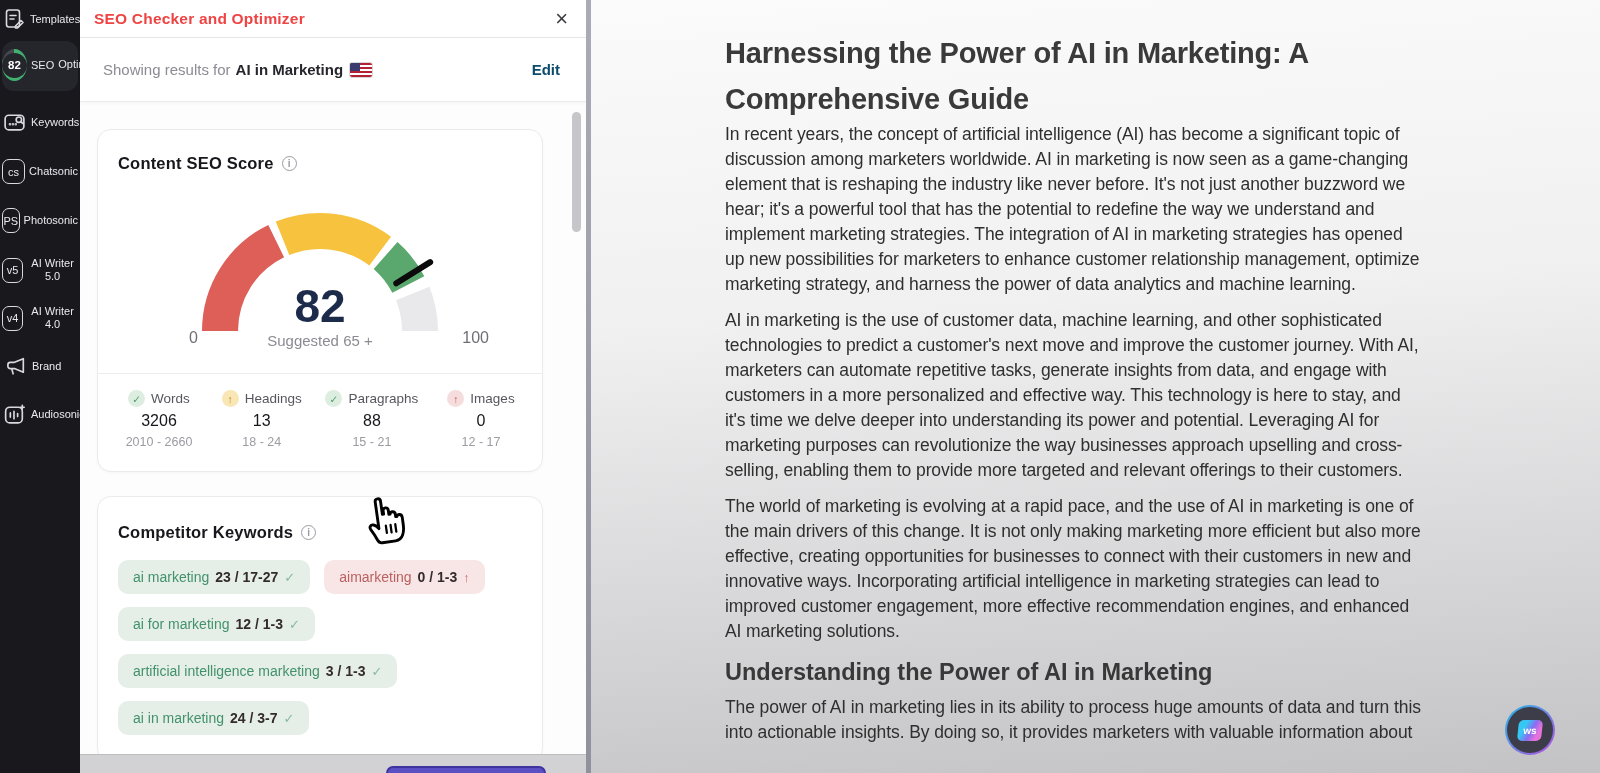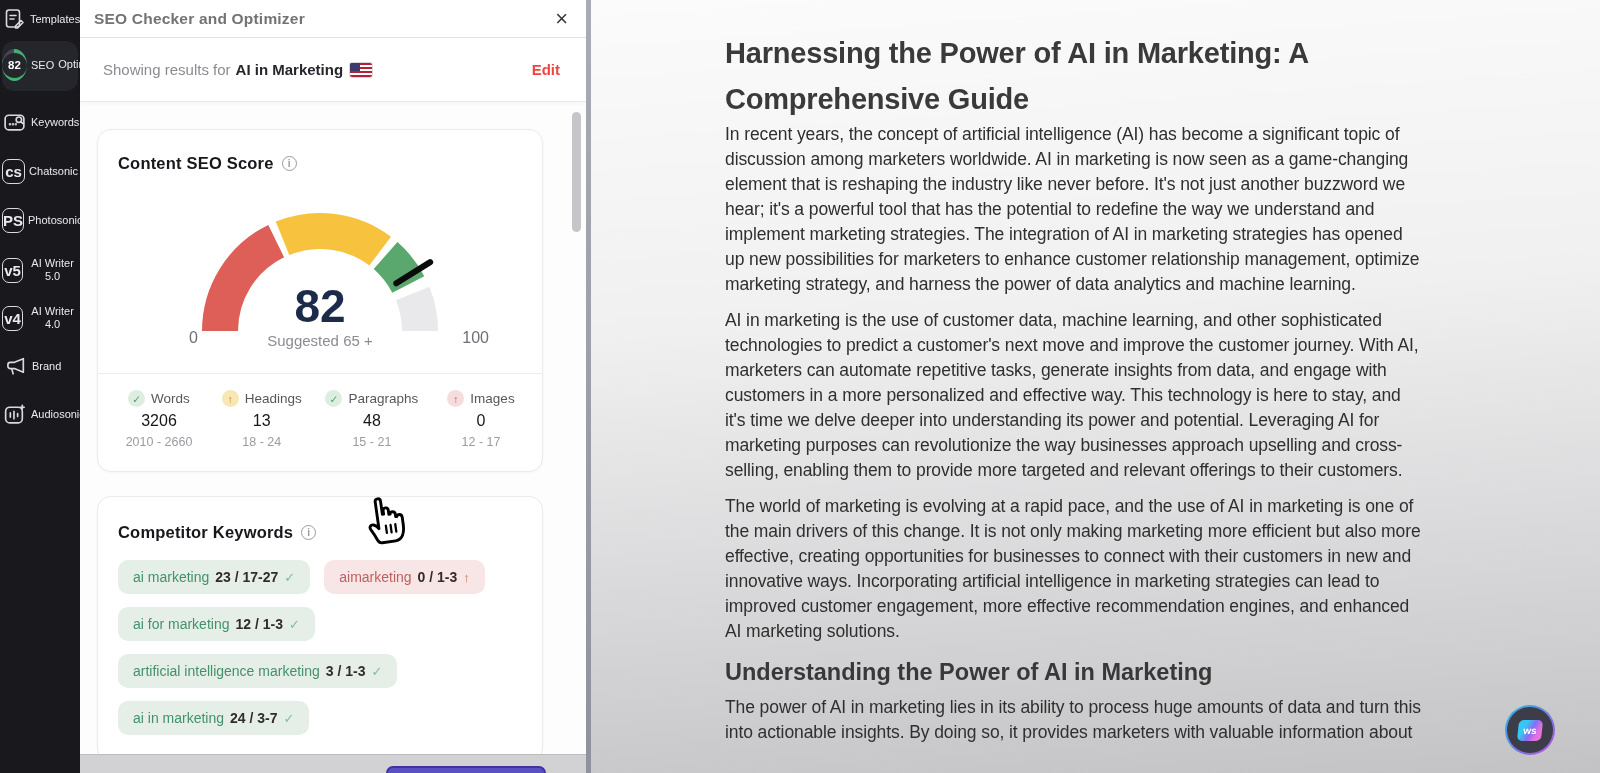--- a/index.html
+++ b/index.html
@@ -9,47 +9,47 @@
 
   
   .sidebar { position:absolute; left:0; top:0; width:80px; height:773px;
              background:#18181d; display:flex; flex-direction:column; align-items:center; }
   .sb-item { display:flex; flex-direction:row; align-items:center; gap:4px; width:76px; }
   .sb-label { font-size:11px; color:#e9e9ee; text-align:center; line-height:13px; }
   .sb-icon { width:26px; height:26px; display:flex; align-items:center; justify-content:center; }
   .sb-icon svg { stroke:#d9d9df; fill:none; stroke-width:1.6; stroke-linecap:round; stroke-linejoin:round; }
   .glyph-box { width:25px; height:25px; border:1.8px solid #d9d9df; border-radius:7px;
                display:flex; align-items:center; justify-content:center;
-               color:#e9e9ee; font-size:15px; font-weight:bold; }
+               color:#e9e9ee; font-size:11px; font-weight:normal; }
   .sb-new { background:#c7b3f3; color:#1c1c26; font-size:11px; font-weight:bold;
             padding:3px 11px; border-radius:999px; margin-top:3px; }
   .sb-selected { background:#25252c; border-radius:12px; padding:8px 0 10px; margin-top:9px; }
   .score-ring { width:32px; height:32px; border-radius:50%;
                 background:conic-gradient(#41b070 0 82%, #46464f 82% 100%);
                 display:flex; align-items:center; justify-content:center; }
   .score-ring-inner { width:25px; height:25px; border-radius:50%; background:#25252c;
                       display:flex; align-items:center; justify-content:center;
                       color:#fff; font-size:11.5px; font-weight:bold; }
   .mt6{margin-top:6px}.mt18{margin-top:18px}.mt22{margin-top:22px}.mt24{margin-top:24px}
 
   
   .panel { position:absolute; left:80px; top:0; width:506px; height:773px; background:#fdfdfe; }
   .panel-header { height:38px; display:flex; align-items:center; padding:0 18px 0 14px;
                   border-bottom:1px solid #e4e4e8; background:#fff; }
-  .panel-title { font-size:15.5px; font-weight:bold; color:#737373; letter-spacing:.2px; }
+  .panel-title { font-size:15.5px; font-weight:bold; color:#ef4444; letter-spacing:.2px; }
   .close-x { margin-left:auto; font-size:22px; color:#3b3b42; line-height:1; cursor:pointer; font-weight:300; }
   .results-row { height:64px; display:flex; align-items:center; padding:0 26px 0 23px;
                  border-bottom:1px solid #ebebee; background:#fff;
                  box-shadow:0 2px 4px rgba(0,0,0,.03); }
   .results-gray { color:#8b8b93; font-size:15px; }
   .results-query { color:#26262d; font-size:15px; font-weight:bold; margin-left:5px; }
   .flag { width:22px; height:14px; margin-left:7px; position:relative; border-radius:2px; overflow:hidden;
           background:repeating-linear-gradient(#b22234 0 2px,#ffffff 2px 4px); box-shadow:0 0 0 1px rgba(0,0,0,.15); }
   .flag::before { content:""; position:absolute; left:0; top:0; width:10px; height:8px; background:#3c3b6e; }
-  .edit-link { margin-left:auto; color:#ef4444; font-size:15px; font-weight:bold; cursor:pointer; }
+  .edit-link { margin-left:auto; color:#0c4a6e; font-size:15px; font-weight:bold; cursor:pointer; }
 
   .panel-body { padding:27px 0 0 17px; }
   .card { width:446px; background:#fff; border:1px solid #ebebee; border-radius:14px;
           box-shadow:0 1px 3px rgba(23,23,28,.03); }
   .card-title-row { display:flex; align-items:center; gap:8px; padding:24px 20px 0; }
   .card-title { font-size:16.5px; font-weight:bold; color:#17171c; letter-spacing:.2px; }
   .info-icon { width:15px; height:15px; border:1.3px solid #9b9ba3; border-radius:50%;
                color:#9b9ba3; font-size:10px; display:flex; align-items:center; justify-content:center;
                font-weight:bold; }
 
@@ -255,21 +255,21 @@
               <span class="stat-label">Headings</span>
             </span>
             <span class="stat-value">13</span>
             <span class="stat-range">18 - 24</span>
           </div>
           <div class="stat">
             <span class="stat-head">
               <span class="stat-ic ic-good">✓</span>
               <span class="stat-label">Paragraphs</span>
             </span>
-            <span class="stat-value">48</span>
+            <span class="stat-value">88</span>
             <span class="stat-range">15 - 21</span>
           </div>
           <div class="stat">
             <span class="stat-head">
               <span class="stat-ic ic-bad">↑</span>
               <span class="stat-label">Images</span>
             </span>
             <span class="stat-value">0</span>
             <span class="stat-range">12 - 17</span>
           </div>

